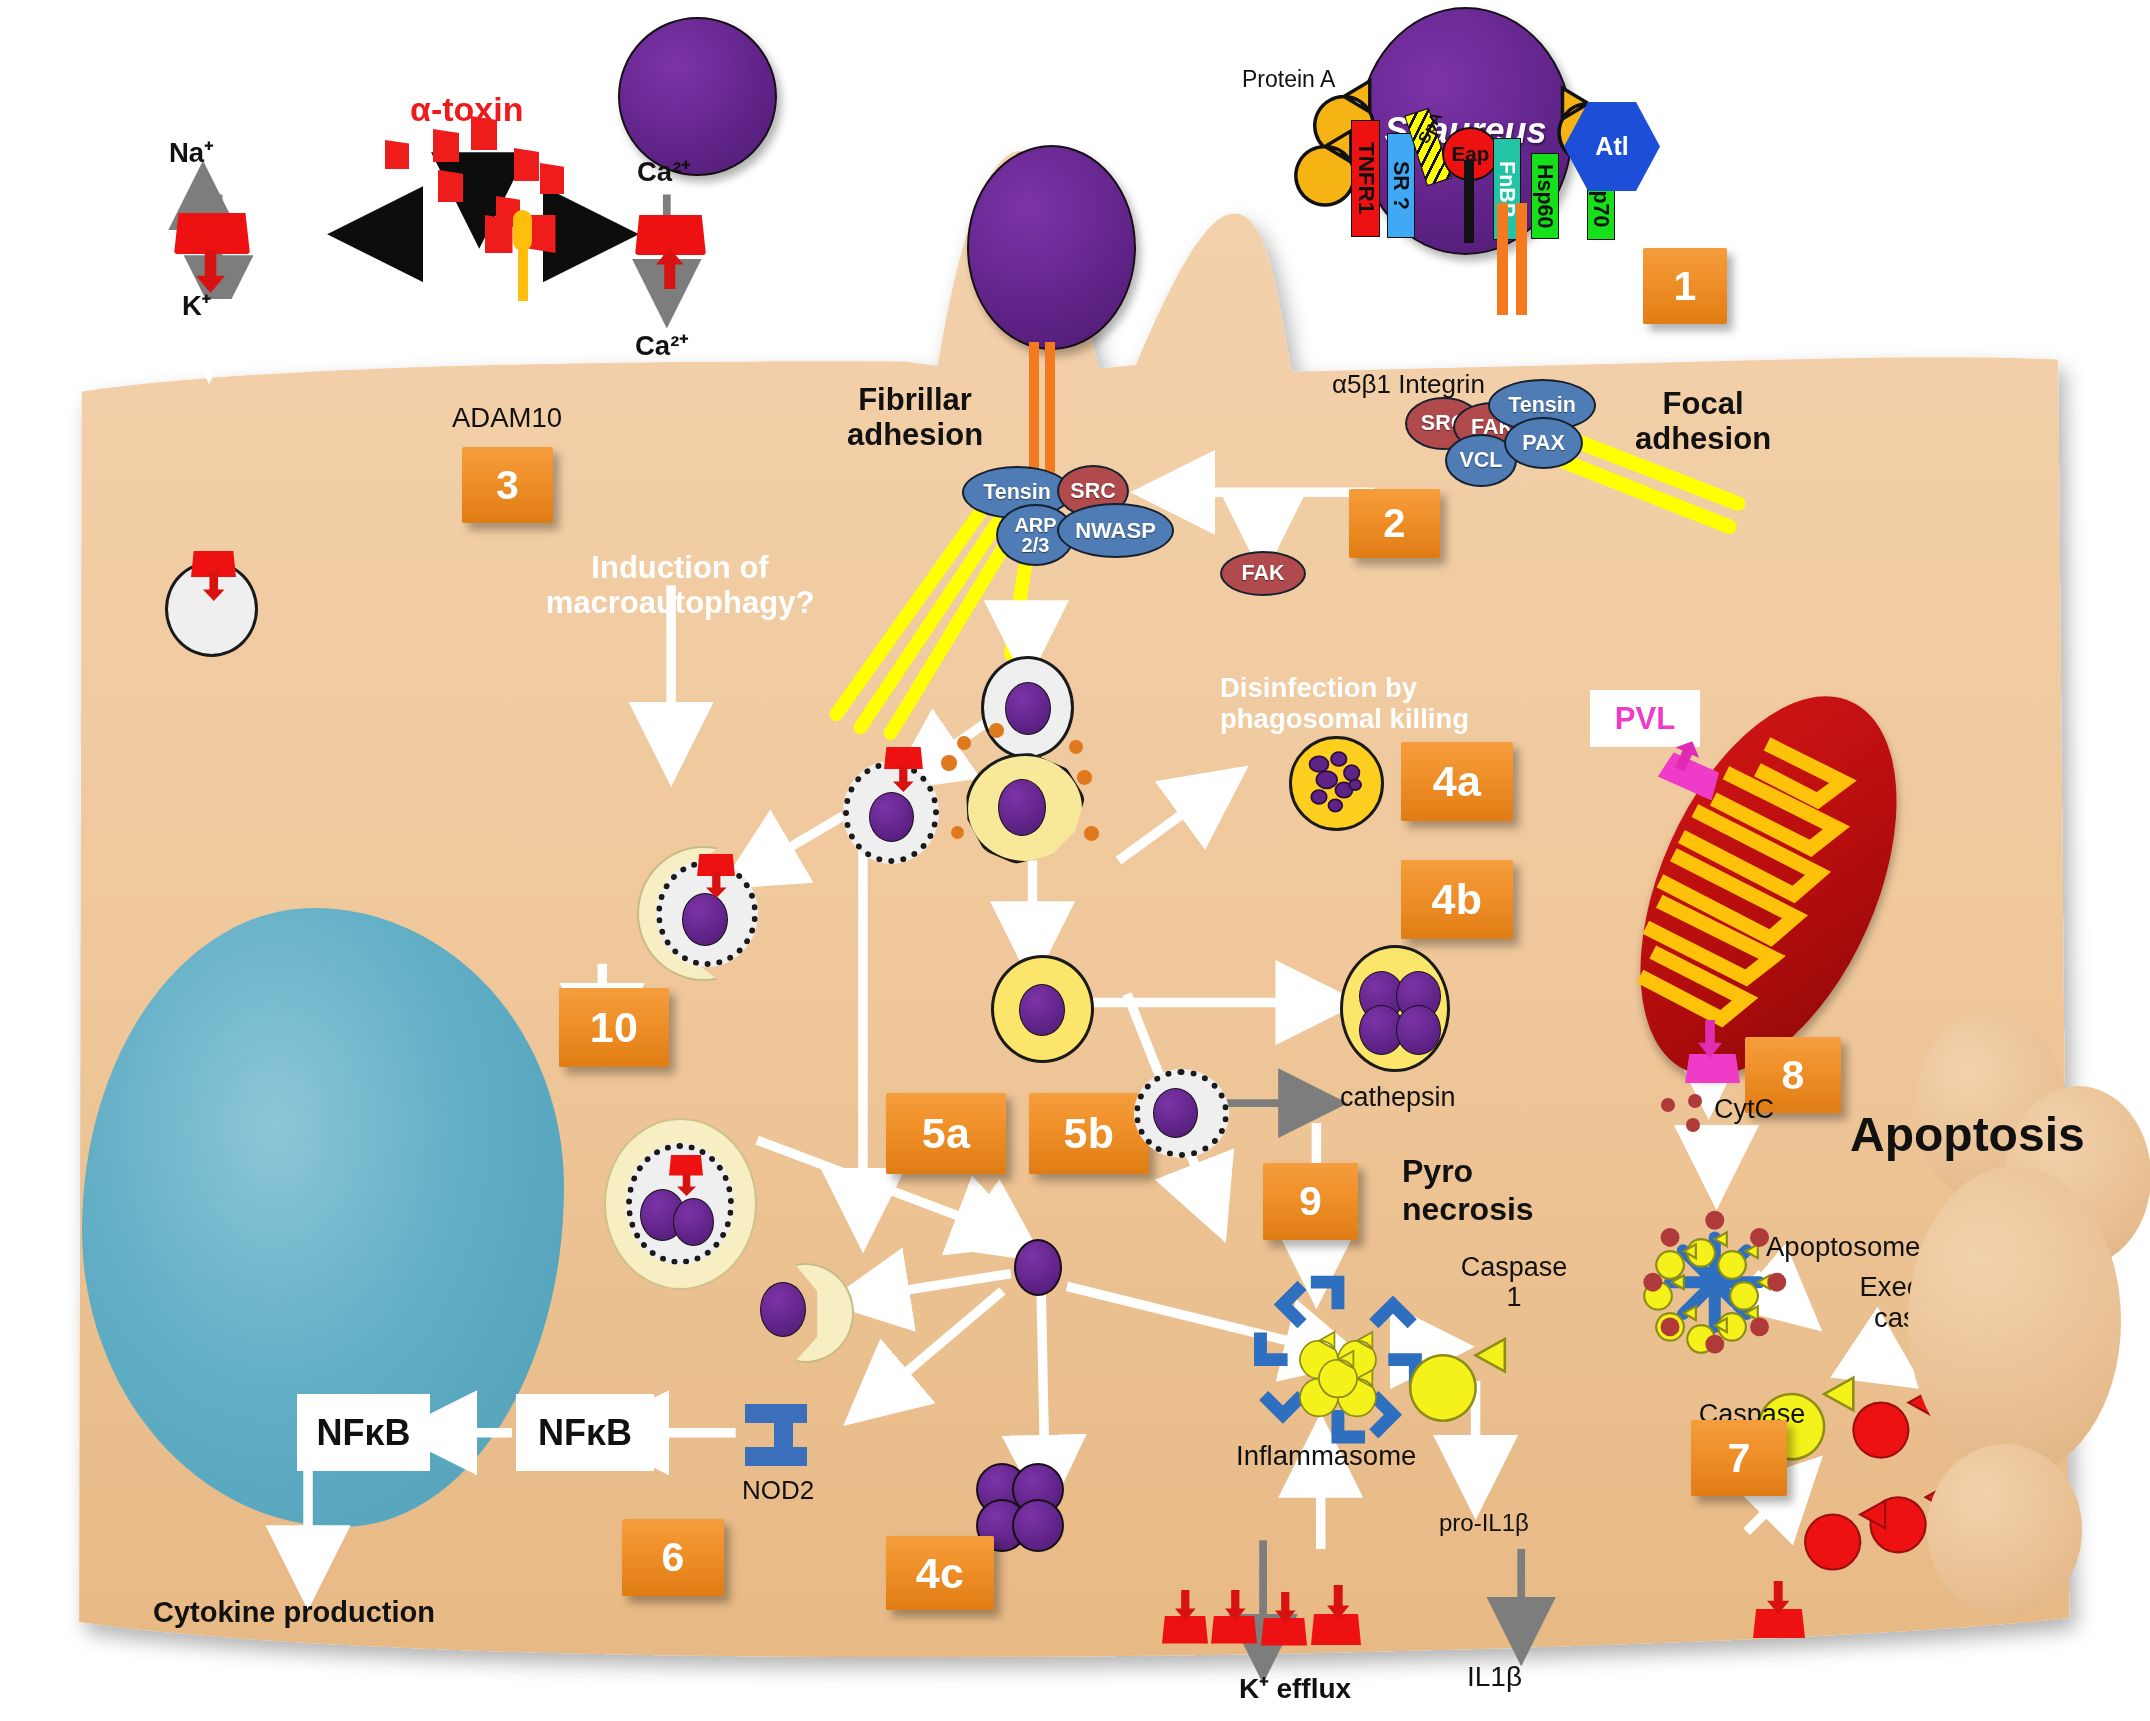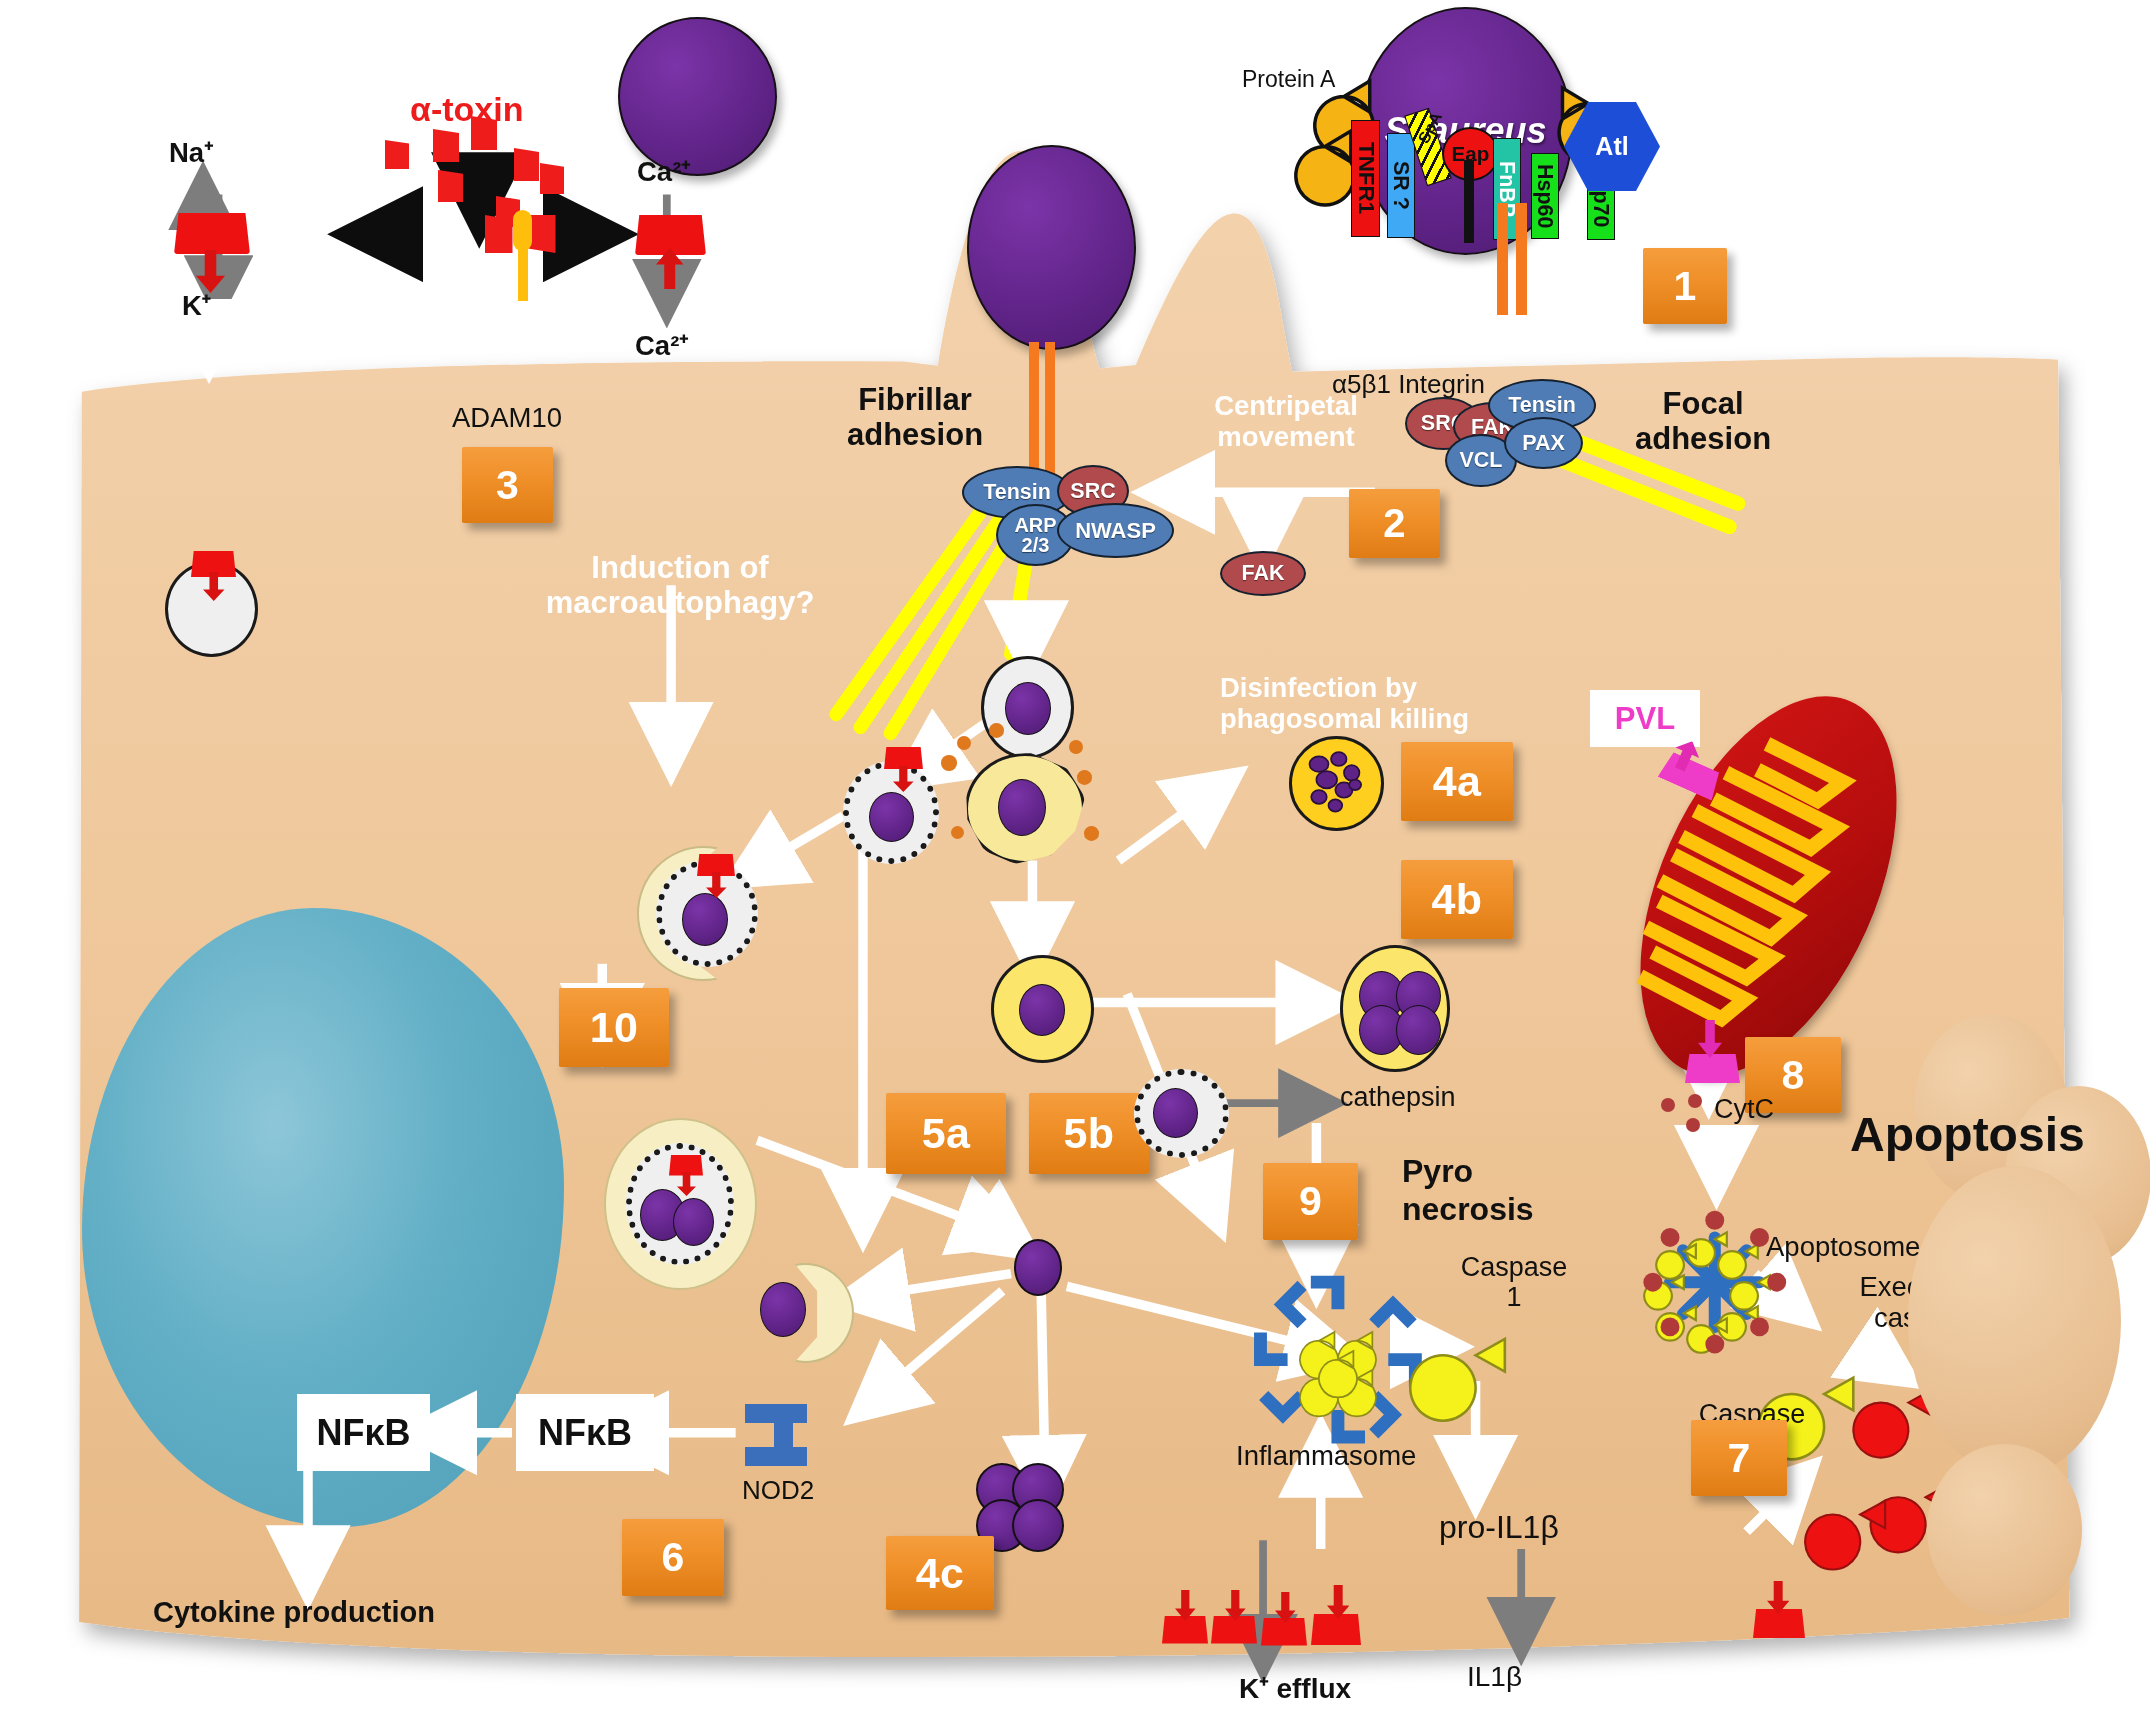--- a/index.html
+++ b/index.html
@@ -244,24 +244,20 @@
   </div>
   <div class="lbl blk ctr" style="left:1635px;top:387px;font-size:31px;">
     <div>Focal</div>
     <div>adhesion</div>
   </div>
 
   <div class="numbox" style="left:1349px;top:489px;width:91px;height:69px;font-size:40px;">
     <span>2</span>
   </div>
 
-  <div class="lbl wht ctr" style="left:1157px;top:391px;width:258px;font-size:27.5px;">
-    <div>Centripetal</div>
-    <div>movement</div>
-  </div>
   <div class="oval red" style="left:1220px;top:551px;width:86px;height:45px;font-size:21.5px;">
     <span>FAK</span>
   </div>
 
   <div style="position:absolute;left:1029px;top:342px;width:9.5px;height:139px;background:#f57a1f;"></div>
   <div style="position:absolute;left:1045px;top:342px;width:9.5px;height:139px;background:#f57a1f;"></div>
 
   <div class="oval blue" style="left:962px;top:466px;width:110px;height:53px;font-size:21.5px;">
     <span>Tensin</span>
   </div>
@@ -469,21 +465,21 @@
 
     <g transform="translate(1715,1575)">
       <path d="M0,0 m-38,0 a38,38 0 1,0 0.1,0 z M0,0 l34,-19 l0,38 z" fill="#f5f11a" stroke="#8d8d18" stroke-width="3"></path>
     </g>
   </svg>
   <div class="lbl blk" style="left:1236px;top:1441px;font-size:27.5px;font-weight:normal;">Inflammasome</div>
   <div class="lbl blk ctr" style="left:1445px;top:1252px;width:138px;font-size:27px;font-weight:normal;">
     <div>Caspase</div>
     <div>1</div>
   </div>
-  <div class="lbl blk" style="left:1439px;top:1510px;font-size:32px;font-weight:normal;">pro-IL1β</div>
+  <div class="lbl blk" style="left:1439px;top:1510px;font-size:24px;font-weight:normal;">pro-IL1β</div>
   <div class="lbl blk" style="left:1467px;top:1661px;font-size:28px;font-weight:normal;">IL1β</div>
 
   <div style="position:absolute;left:1162px;top:1616px;width:46px;height:27.5px;background:#ee1111;clip-path:polygon(6% 0,94% 0,100% 100%,0 100%);"></div>
   <div style="position:absolute;left:1175px;top:1590px;width:20.6px;height:31px;background:#d81111;clip-path:polygon(30% 0,70% 0,70% 60%,100% 60%,50% 100%,0 60%,30% 60%);"></div>
   <div style="position:absolute;left:1211px;top:1616px;width:46px;height:27.5px;background:#ee1111;clip-path:polygon(6% 0,94% 0,100% 100%,0 100%);"></div>
   <div style="position:absolute;left:1225px;top:1590px;width:20.6px;height:31px;background:#d81111;clip-path:polygon(30% 0,70% 0,70% 60%,100% 60%,50% 100%,0 60%,30% 60%);"></div>
   <div style="position:absolute;left:1261px;top:1618px;width:46px;height:27.5px;background:#ee1111;clip-path:polygon(6% 0,94% 0,100% 100%,0 100%);"></div>
   <div style="position:absolute;left:1275px;top:1592px;width:20.6px;height:31px;background:#d81111;clip-path:polygon(30% 0,70% 0,70% 60%,100% 60%,50% 100%,0 60%,30% 60%);"></div>
   <div style="position:absolute;left:1311px;top:1614px;width:50px;height:31px;background:#ee1111;clip-path:polygon(6% 0,94% 0,100% 100%,0 100%);"></div>
   <div style="position:absolute;left:1327px;top:1585px;width:22.4px;height:34px;background:#d81111;clip-path:polygon(30% 0,70% 0,70% 60%,100% 60%,50% 100%,0 60%,30% 60%);"></div>

